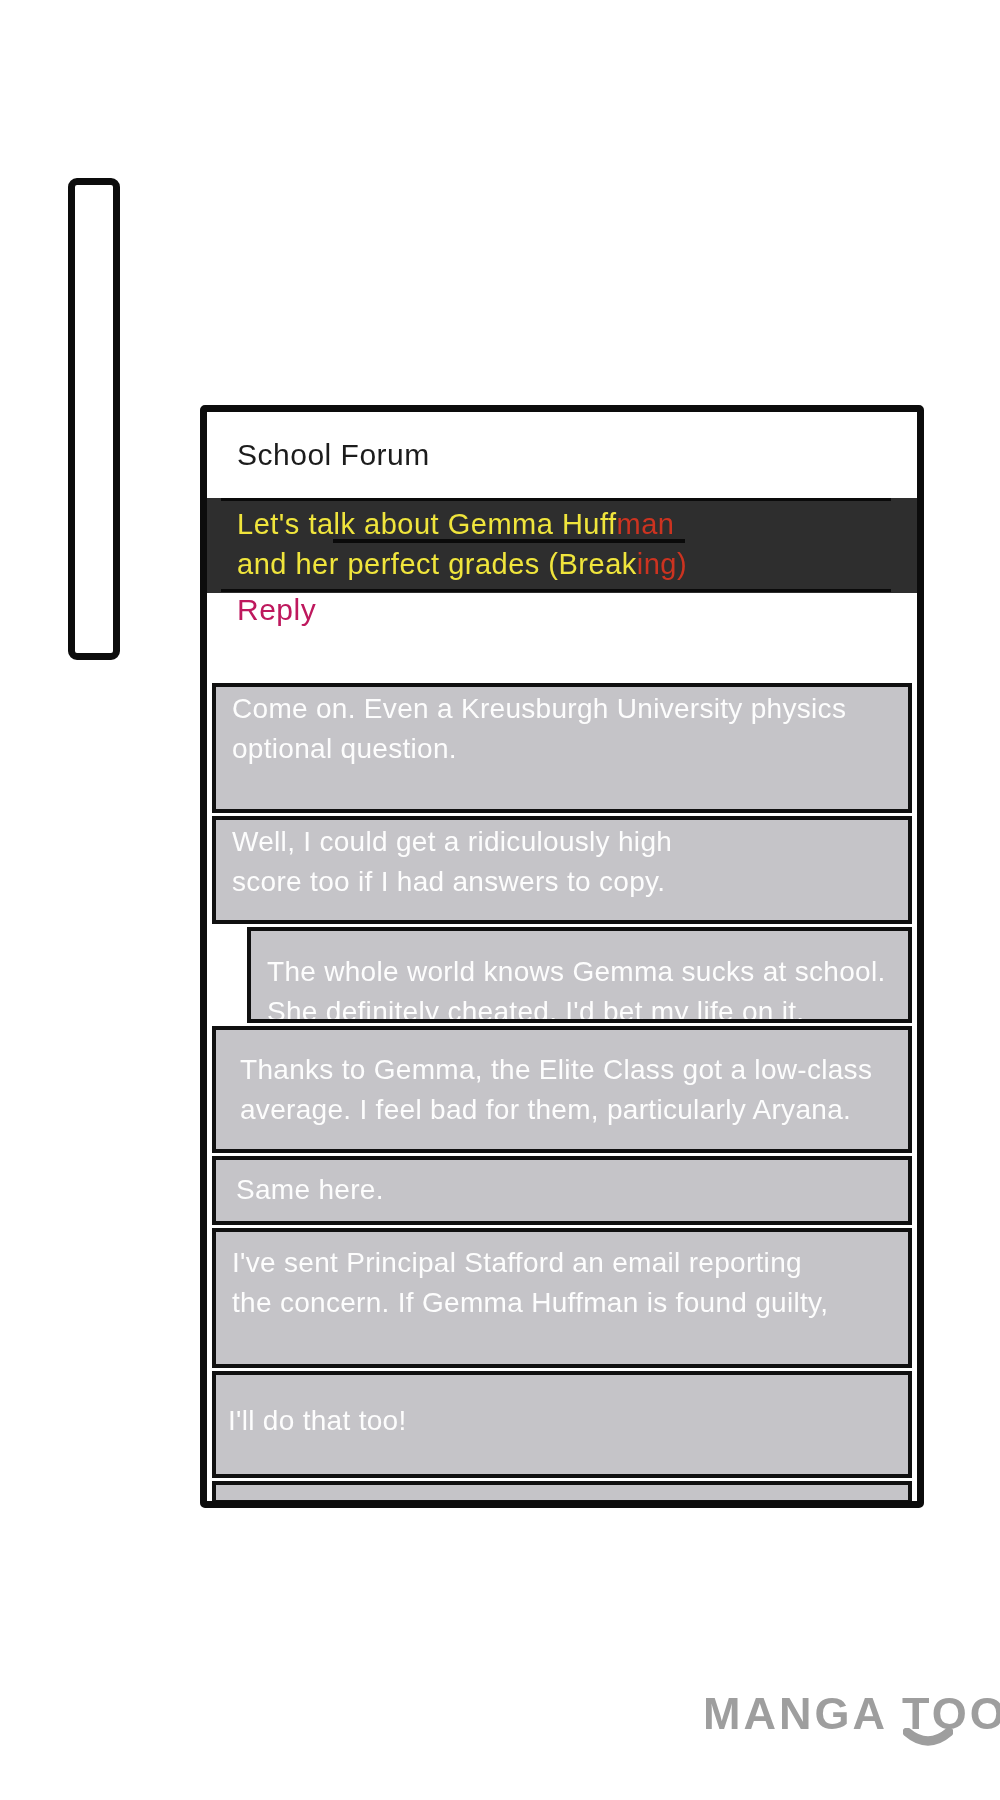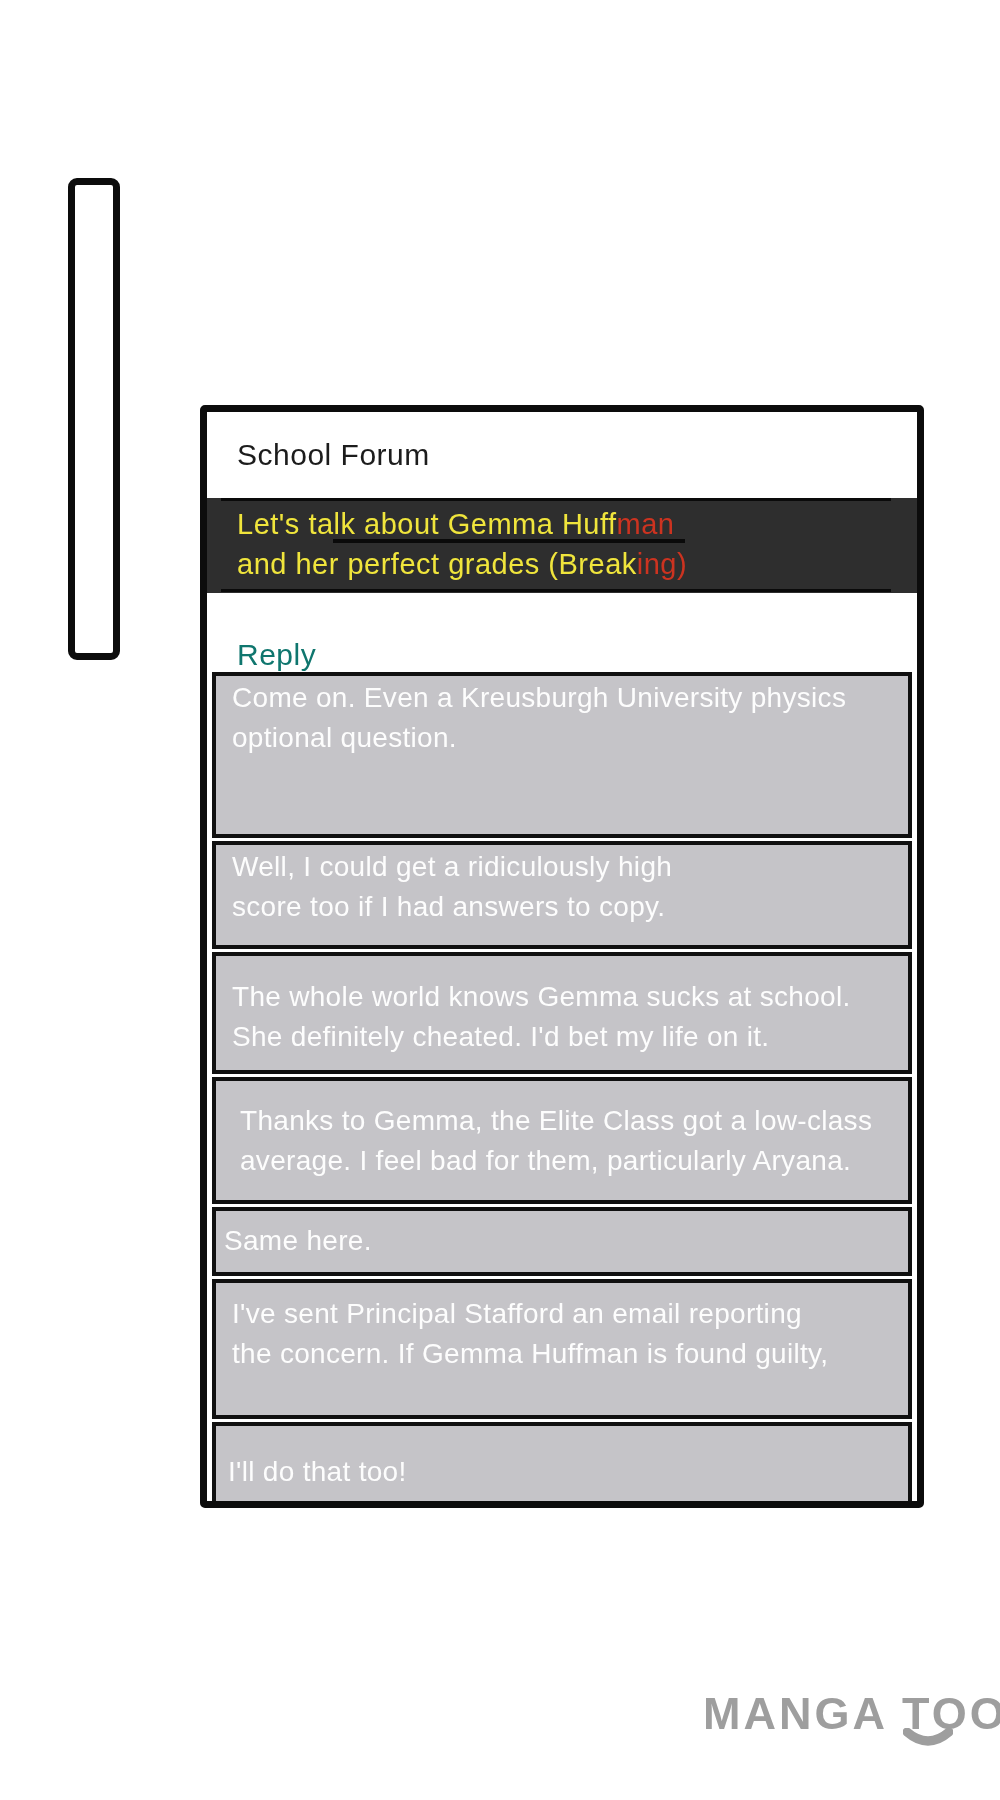--- a/index.html
+++ b/index.html
@@ -44,42 +44,42 @@
   .banner-hairline-top,.banner-hairline-bottom{
     position:absolute;left:14px;right:26px;height:3px;background:#0a0a0a;
   }
   .banner-hairline-top{top:0;}
   .banner-hairline-bottom{bottom:1px;}
   .topic-underline{
     position:absolute;left:126px;top:41px;width:352px;height:4px;background:#0a0a0a;
   }
 
   .reply-row{
-    height:79px;display:flex;align-items:flex-end;background:#ffffff;
-    padding-left:30px;font-size:30px;color:#0f766e;letter-spacing:0.5px;cursor:pointer;
+    height:90px;display:flex;align-items:flex-start;background:#ffffff;
+    padding-left:30px;font-size:30px;color:#be185d;letter-spacing:0.5px;cursor:pointer;
   }
 
   .comment-list{
     padding:0 5px;background:#ffffff;
   }
   .comment{
     background:var(--comment-bg);
     border:4px solid #101010;
     margin-bottom:3px;
     box-sizing:border-box;
     color:#fdfdfd;
     font-size:28px;line-height:40px;letter-spacing:0.3px;
     padding-left:16px;padding-right:10px;
     overflow:hidden;
   }
-  .comment:nth-child(1){height:166px;padding-top:2px;}
+  .comment:nth-child(1){height:130px;padding-top:2px;}
   .comment:nth-child(2){height:108px;padding-top:2px;}
-  .comment:nth-child(3){height:122px;padding-top:21px;}
+  .comment:nth-child(3){height:96px;padding-top:21px;margin-left:35px;}
   .comment:nth-child(4){height:127px;padding-top:20px;padding-left:24px;}
-  .comment:nth-child(5){height:69px;padding-top:10px;padding-left:8px;}
+  .comment:nth-child(5){height:69px;padding-top:10px;padding-left:20px;}
   .comment:nth-child(6){height:140px;padding-top:11px;}
   .comment:nth-child(7){height:107px;padding-top:26px;padding-left:12px;}
   .comment:nth-child(8){height:23px;padding:0;margin-bottom:0;}
 
   
   .watermark{
     position:absolute;left:703px;top:1688px;white-space:nowrap;
     font-size:45px;font-weight:700;color:var(--logo-gray);
     letter-spacing:3px;
   }

